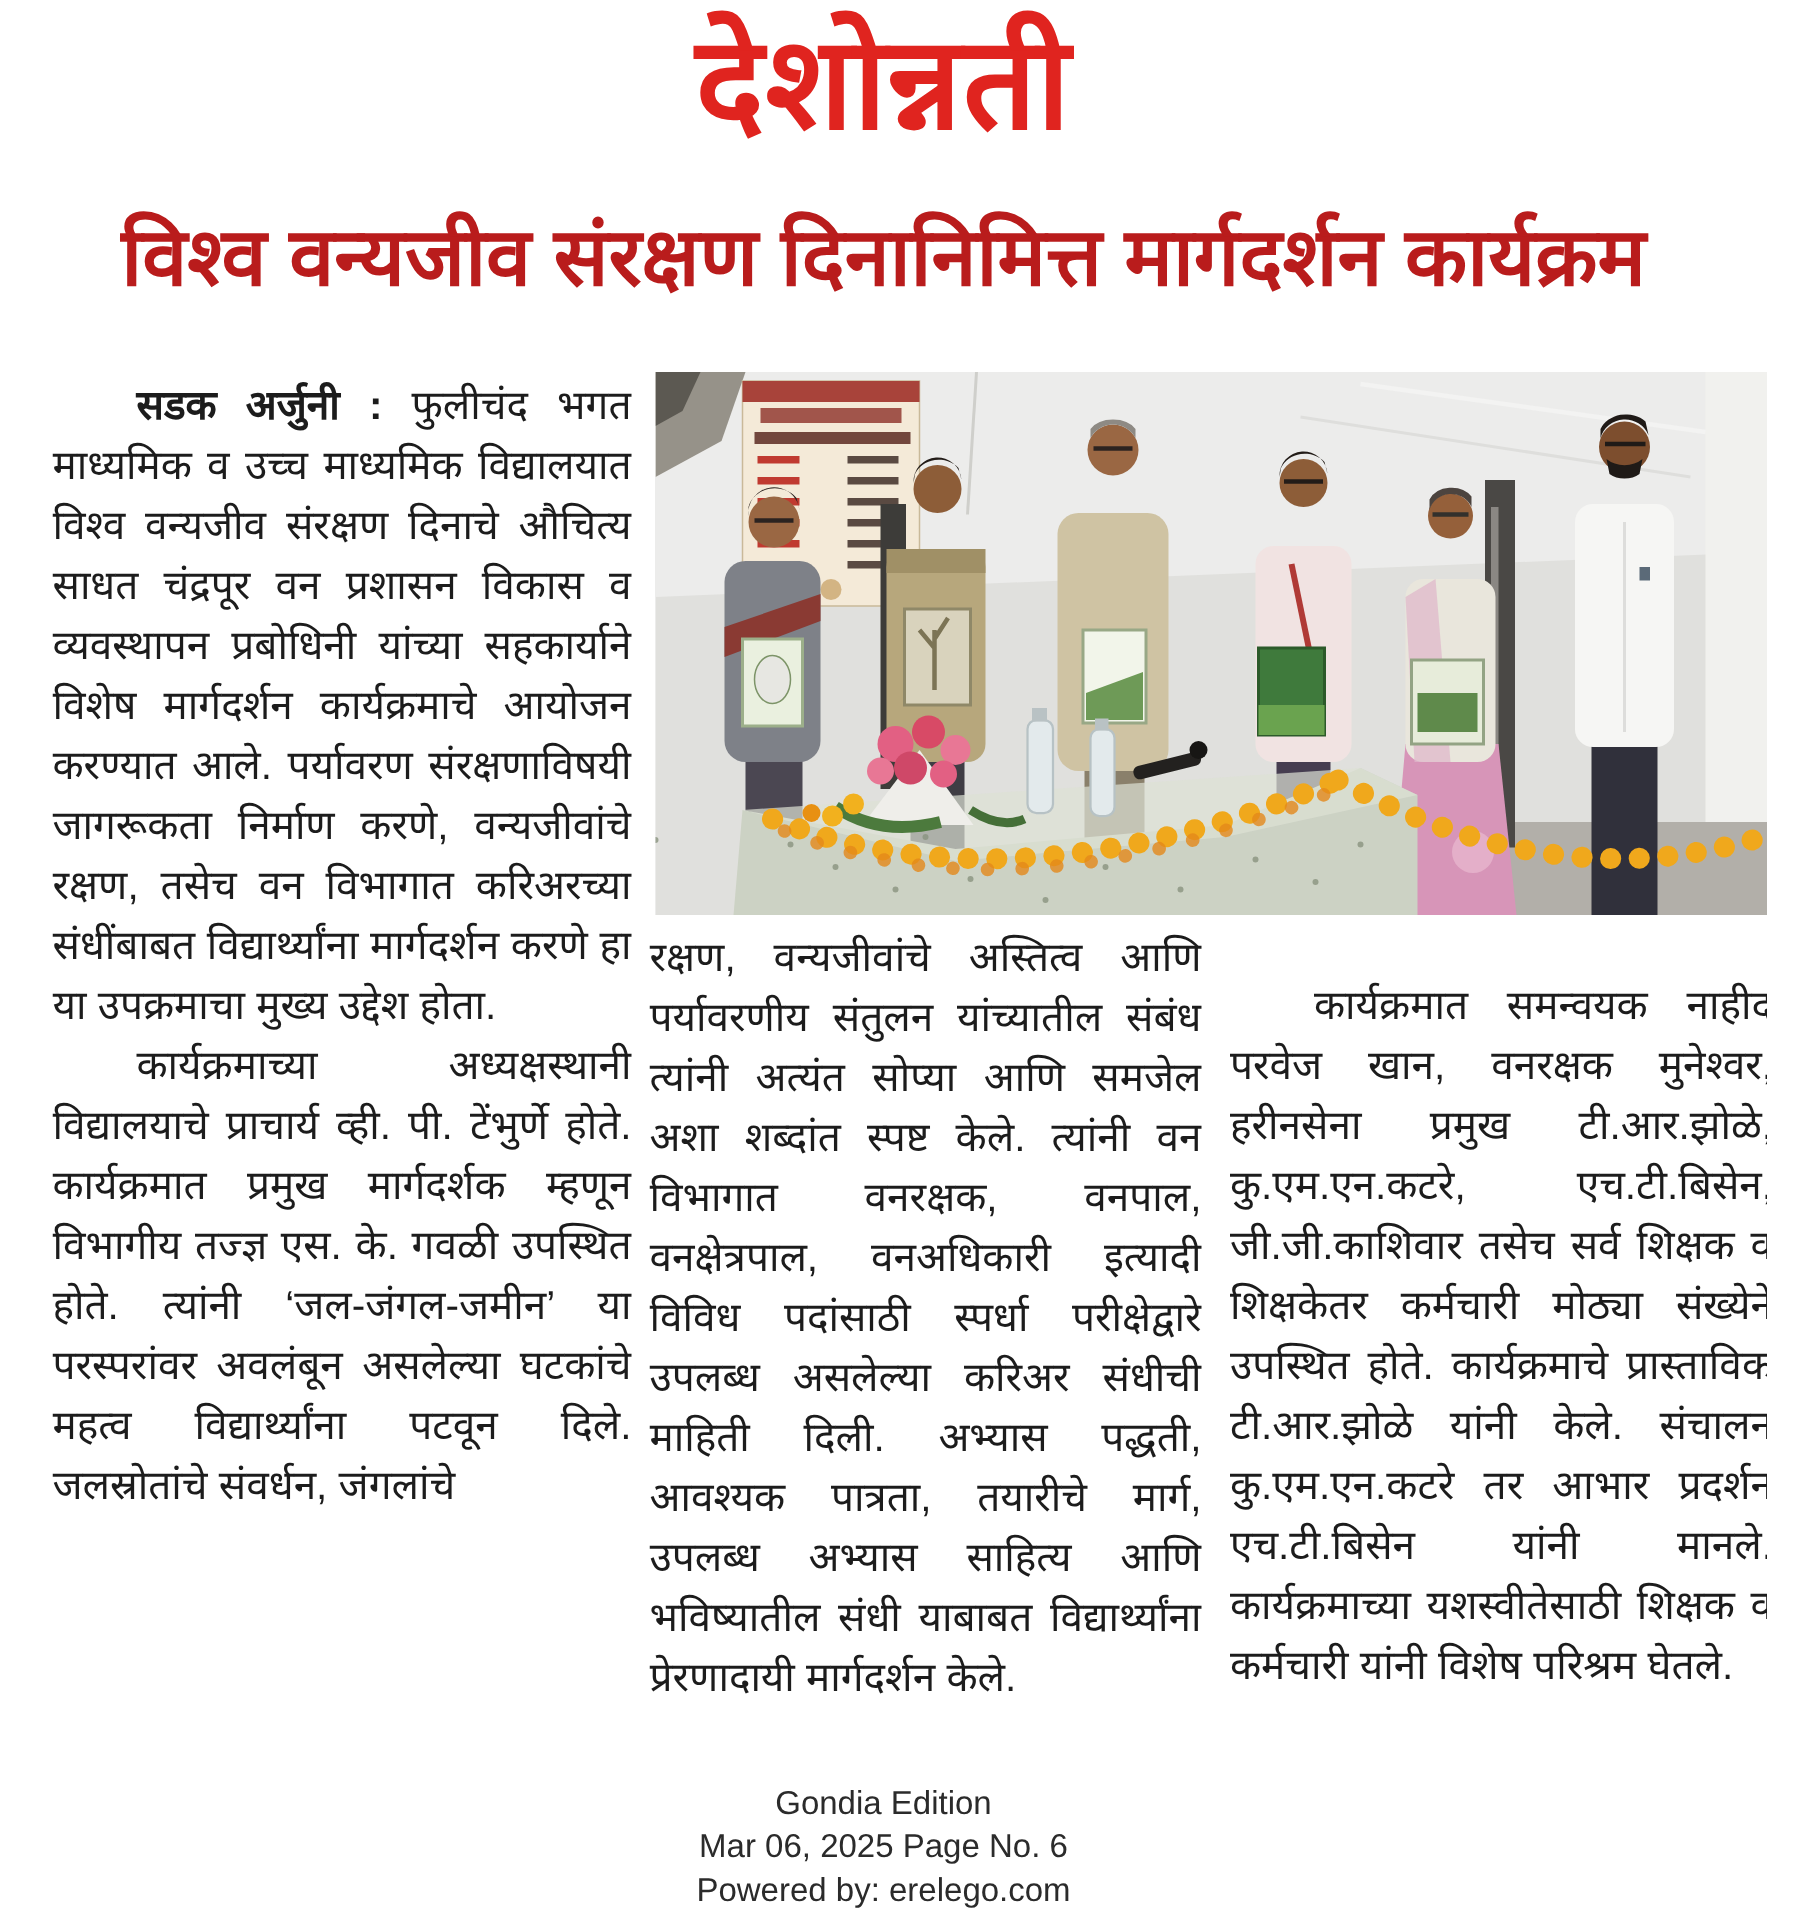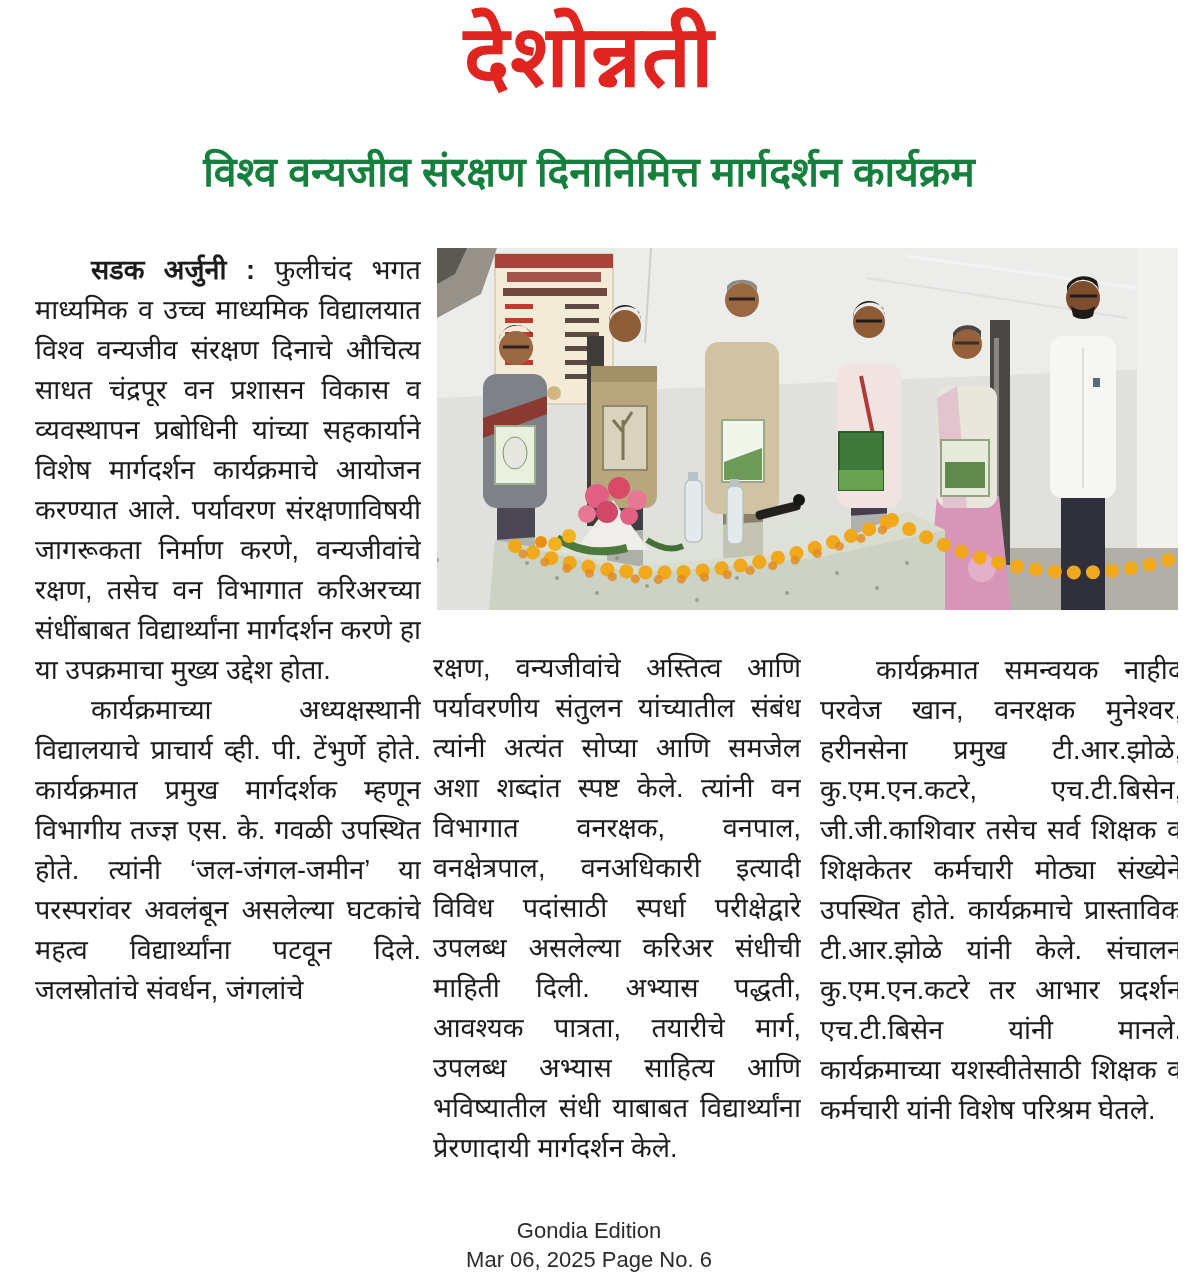--- a/index.html
+++ b/index.html
@@ -24,24 +24,24 @@
     line-height: 112px;
     font-weight: bold;
     color: #e0241f;
     letter-spacing: 1px;
   }
   .headline {
     position: absolute;
     top: 122px; left: 25px; right: 25px;
     margin: 0;
     text-align: center;
-    font-size: 41px;
+    font-size: 54px;
     line-height: 100px;
     font-weight: bold;
-    color: #15803d;
+    color: #b91c1c;
   }
   .photo {
     position: absolute;
     left: 437px; top: 248px;
     width: 743px; height: 362px;
     margin: 0;
     background: #e2e2df;
   }
   .photo svg { display: block; width: 100%; height: 100%; }
   .col {
@@ -49,21 +49,21 @@
     font-size: 27px;
     line-height: 40px;
     text-align: justify;
     color: #1c1c1c;
   }
   .col p { margin: 0; }
   .col p + p { margin-top: 0; }
   .indent { text-indent: 56px; }
   .lead { font-weight: bold; }
   .col1 { left: 35px;  top: 250px; width: 386px; height: 942px; overflow: hidden; }
-  .col2 { left: 433px; top: 648px; width: 368px; height: 578px; overflow: hidden; }
+  .col2 { left: 433px; top: 618px; width: 368px; height: 578px; overflow: hidden; }
   .col3 { left: 820px; top: 650px; width: 362px; height: 578px; overflow: hidden; }
   .page-footer {
     position: absolute;
     left: 0; right: 0; bottom: 6px;
     text-align: center;
     font-size: 22px;
     line-height: 29px;
     color: #2b2b2b;
   }
   .page-footer div { margin: 0; }
@@ -251,15 +251,16 @@
     <p>रक्षण, वन्यजीवांचे अस्तित्व आणि पर्यावरणीय संतुलन यांच्यातील संबंध त्यांनी अत्यंत सोप्या आणि समजेल अशा शब्दांत स्पष्ट केले. त्यांनी वन विभागात वनरक्षक, वनपाल, वनक्षेत्रपाल, वनअधिकारी इत्यादी विविध पदांसाठी स्पर्धा परीक्षेद्वारे उपलब्ध असलेल्या करिअर संधीची माहिती दिली. अभ्यास पद्धती, आवश्यक पात्रता, तयारीचे मार्ग, उपलब्ध अभ्यास साहित्य आणि भविष्यातील संधी याबाबत विद्यार्थ्यांना प्रेरणादायी मार्गदर्शन केले.</p>
   </div>
 
   <div class="col col3">
     <p class="indent">कार्यक्रमात समन्वयक नाहीद परवेज खान, वनरक्षक मुनेश्वर, हरीनसेना प्रमुख टी.आर.झोळे, कु.एम.एन.कटरे, एच.टी.बिसेन, जी.जी.काशिवार तसेच सर्व शिक्षक व शिक्षकेतर कर्मचारी मोठ्या संख्येने उपस्थित होते. कार्यक्रमाचे प्रास्ताविक टी.आर.झोळे यांनी केले. संचालन कु.एम.एन.कटरे तर आभार प्रदर्शन एच.टी.बिसेन यांनी मानले. कार्यक्रमाच्या यशस्वीतेसाठी शिक्षक व कर्मचारी यांनी विशेष परिश्रम घेतले.</p>
   </div>
 
   <footer class="page-footer">
     <div>Gondia Edition</div>
     <div>Mar 06, 2025 Page No. 6</div>
+    <div>Powered by: erelego.com</div>
   </footer>
 
 </div>
 
 </body></html>

